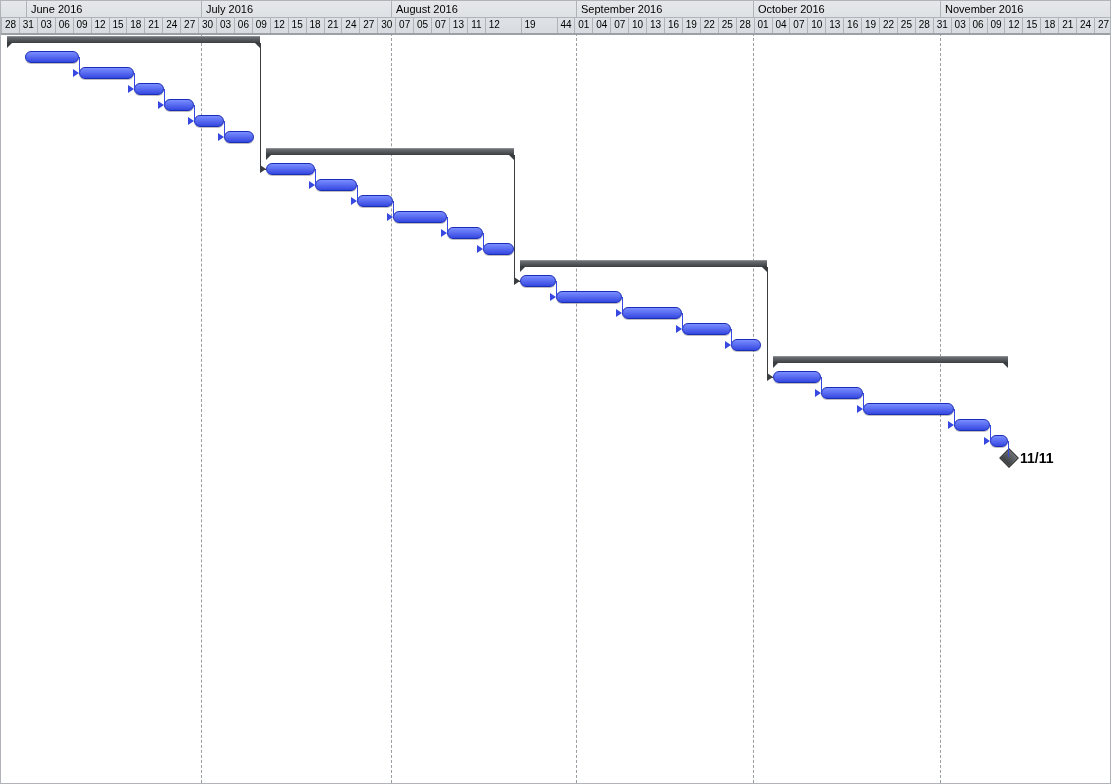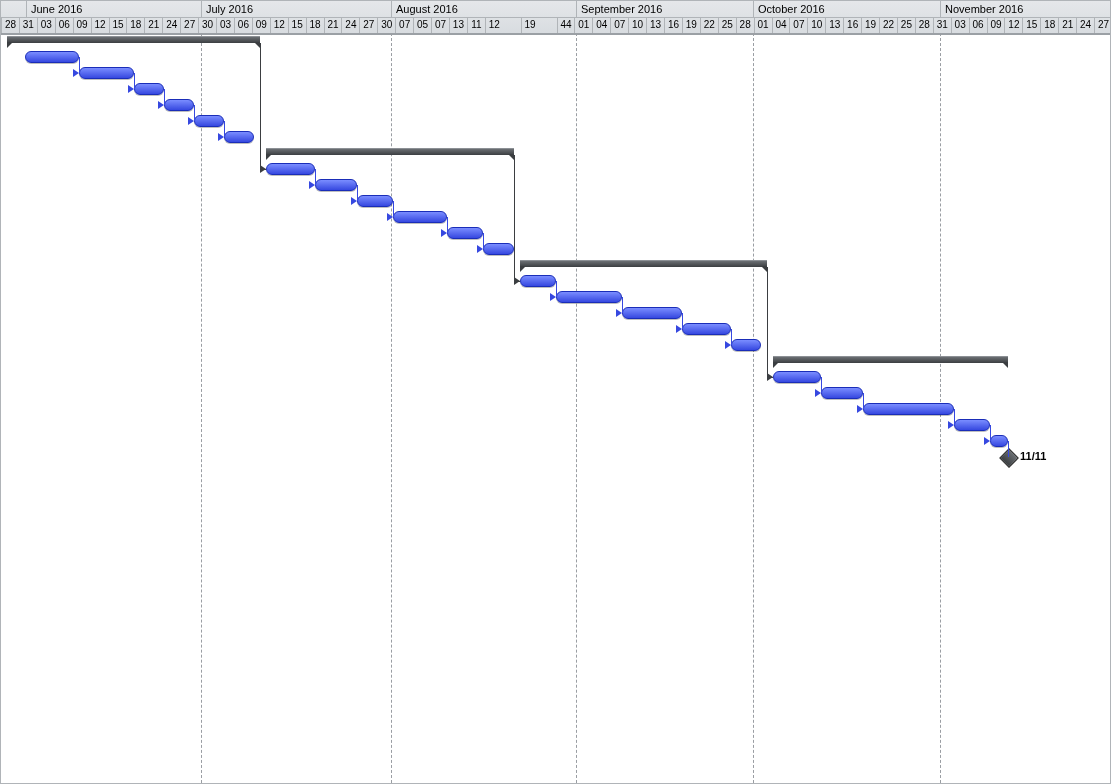--- a/index.html
+++ b/index.html
@@ -11,21 +11,21 @@
 .day-cell{position:absolute;top:0;height:16px;line-height:16px;text-align:center;border-left:1px solid #b0b4b8;box-sizing:border-box;font-size:10px}
 .body{position:absolute;left:0;top:32px;right:0;bottom:0;overflow:hidden}
 .vline{position:absolute;top:0;bottom:0;border-left:1px dashed #9a9ea3}
 .row{position:absolute;left:0;right:0;height:16px}
 .bar-task{position:absolute;height:12px;top:2px;border-radius:6px;background:linear-gradient(#7a8dff,#3648e0);border:1px solid #1a2db8;box-sizing:border-box;box-shadow:0 1px 0 rgba(0,0,0,.25)}
 .bar-summary{position:absolute;height:6px;top:3px;background:linear-gradient(#6b6f73,#3b3e41);border-top:1px solid #8c9095}
 .bar-summary:before,.bar-summary:after{content:"";position:absolute;top:5px;width:0;height:0;border-top:6px solid #3b3e41}
 .bar-summary:before{left:0;border-right:6px solid transparent}
 .bar-summary:after{right:0;border-left:6px solid transparent}
 .milestone{position:absolute;width:12px;height:12px;top:2px;transform:rotate(45deg);background:linear-gradient(#6b6f73,#3b3e41);border:1px solid #222}
-.milestone-label{position:absolute;font-weight:bold;font-size:11px;top:1px;white-space:nowrap}
+.milestone-label{position:absolute;font-weight:bold;font-size:14px;top:1px;white-space:nowrap}
 .dep-v{position:absolute;width:0;border-left:1px solid #3648e0}
 .dep-arrow{position:absolute;width:0;height:0;border-top:4px solid transparent;border-bottom:4px solid transparent;border-left:6px solid #3648e0}
 .sum-v{position:absolute;width:0;border-left:1px solid #3b3e41}
 .sum-h{position:absolute;height:0;border-top:1px solid #3b3e41}
 .arrow-in{position:absolute;width:0;height:0;border-top:4px solid transparent;border-bottom:4px solid transparent;border-left:6px solid #3b3e41}
 </style>
 </head>
 <body>
 
 <div class="gantt-container">

